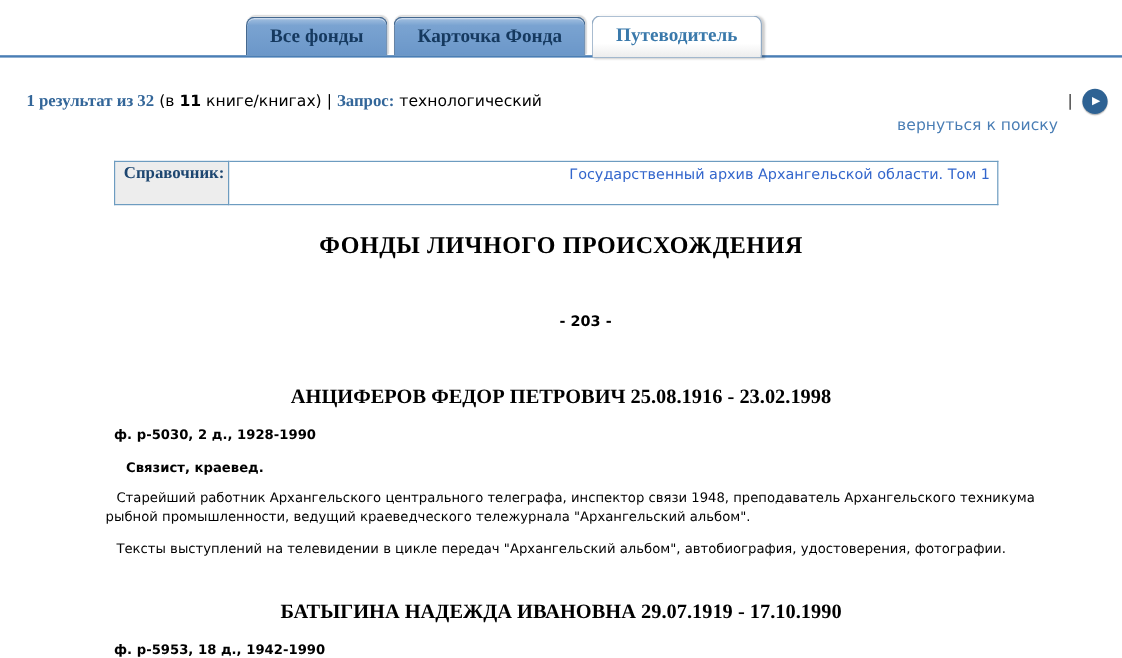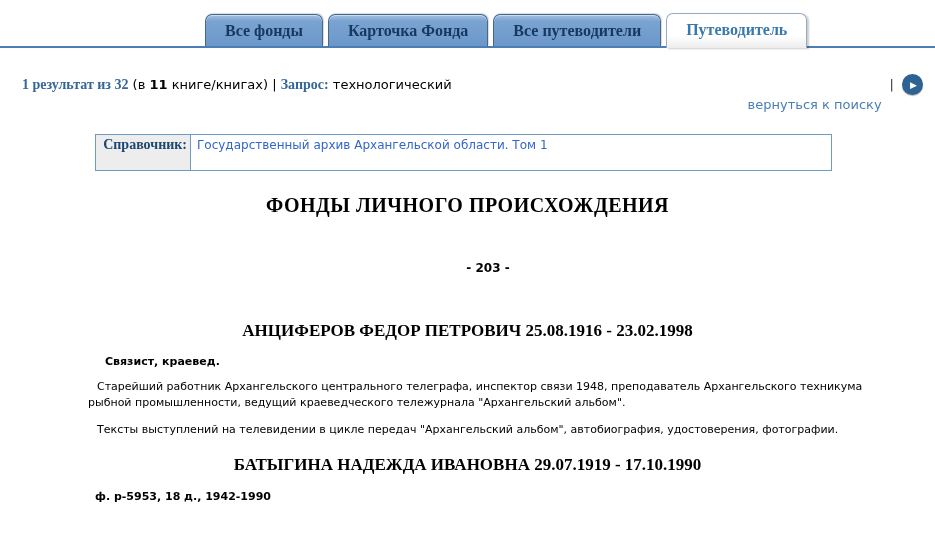--- a/index.html
+++ b/index.html
@@ -30,45 +30,44 @@
   .circle-btn { width: 21px; height: 21px; border-radius: 50%; background: #2e6293;
     color: #fff; display: flex; align-items: center; justify-content: center;
     font-size: 9px; padding-left: 2px; cursor: pointer; box-shadow: 0 1px 1px rgba(0,0,0,0.3); }
 
   
   table.info { border-collapse: collapse; margin: 14px 0 0 95px; width: 737px; }
   table.info td { border: 1px solid #6d9cc0; }
   td.lbl { background: #ededed; width: 95px; text-align: right;
     font-family: "Liberation Serif", serif; font-weight: bold; font-size: 14px;
     color: #1d4670; padding: 2px 3px; }
-  td.val { font-size: 12px; color: #3366cc; padding: 3px 6px; }
+  td.val { font-size: 12px; color: #3366cc; padding: 3px 6px; text-align: right; }
   tr.r1 { height: 36px; } tr.r1 td { vertical-align: top; }
   tr.r2 { height: 26px; } tr.r2 td { vertical-align: middle; }
   tr.r2 td.val { padding-left: 24px; }
   .bullet { color: #000; font-size: 8px; vertical-align: 1px; margin-right: 8px; }
   .tbl-link { color: #3366cc; text-decoration: none; cursor: pointer; }
 
   
   .chapter-title { text-align: center; font-family: "Liberation Serif", serif;
     font-weight: bold; font-size: 20px; color: #000; margin-top: 23px; letter-spacing: .5px; }
   .page-marker { text-align: center; font-weight: bold; font-size: 12px; margin-top: 44px; padding-left: 41px; }
   .entry-heading { text-align: center; font-family: "Liberation Serif", serif;
     font-weight: bold; font-size: 17px; color: #000; }
-  .eh1 { margin-top: 46px; } .eh2 { margin-top: 17px; }
+  .eh1 { margin-top: 46px; } .eh2 { margin-top: 34px; }
   .fond { font-size: 11px; font-weight: bold; margin: 15px 30px 0 95px; }
   .role { font-size: 11px; font-weight: bold; margin: 14px 30px 0 105px; }
   .para { font-size: 11px; line-height: 16px; margin: 11px 30px 0 88px; text-indent: 9px; }
 </style>
 </head>
 <body>
 
 <div class="tabs-row">
   <div class="tab">Все фонды</div>
   <div class="tab">Карточка Фонда</div>
-  <div class="tab">Все путеводители</div>
   <div class="tab active">Путеводитель</div>
 </div>
 
 <div class="results-bar">
   <div>
     <span class="blue-serif">1 результат из 32</span>
     <span>(в </span><span class="bold-num">11</span><span> книге/книгах) | </span>
     <span class="blue-serif">Запрос:</span><span> технологический</span>
   </div>
   <div class="results-right">
@@ -89,20 +88,21 @@
     </td>
   </tr>
 </tbody>
   </table>
 
 <div>
   <div class="chapter-title">ФОНДЫ ЛИЧНОГО ПРОИСХОЖДЕНИЯ</div>
   <div class="page-marker">- 203 -</div>
 
   <div class="entry-heading eh1">АНЦИФЕРОВ ФЕДОР ПЕТРОВИЧ 25.08.1916 - 23.02.1998</div>
+  <div class="fond">ф. р-5030, 2 д., 1928-1990</div>
   <div class="role">Связист, краевед.</div>
   <div class="para">Старейший работник Архангельского центрального телеграфа, инспектор связи 1948, преподаватель Архангельского техникума рыбной промышленности, ведущий краеведческого тележурнала "Архангельский альбом".</div>
   <div class="para">Тексты выступлений на телевидении в цикле передач "Архангельский альбом", автобиография, удостоверения, фотографии.</div>
 
   <div class="entry-heading eh2">БАТЫГИНА НАДЕЖДА ИВАНОВНА 29.07.1919 - 17.10.1990</div>
   <div class="fond">ф. р-5953, 18 д., 1942-1990</div>
 
 </div>
 
 </body></html>

